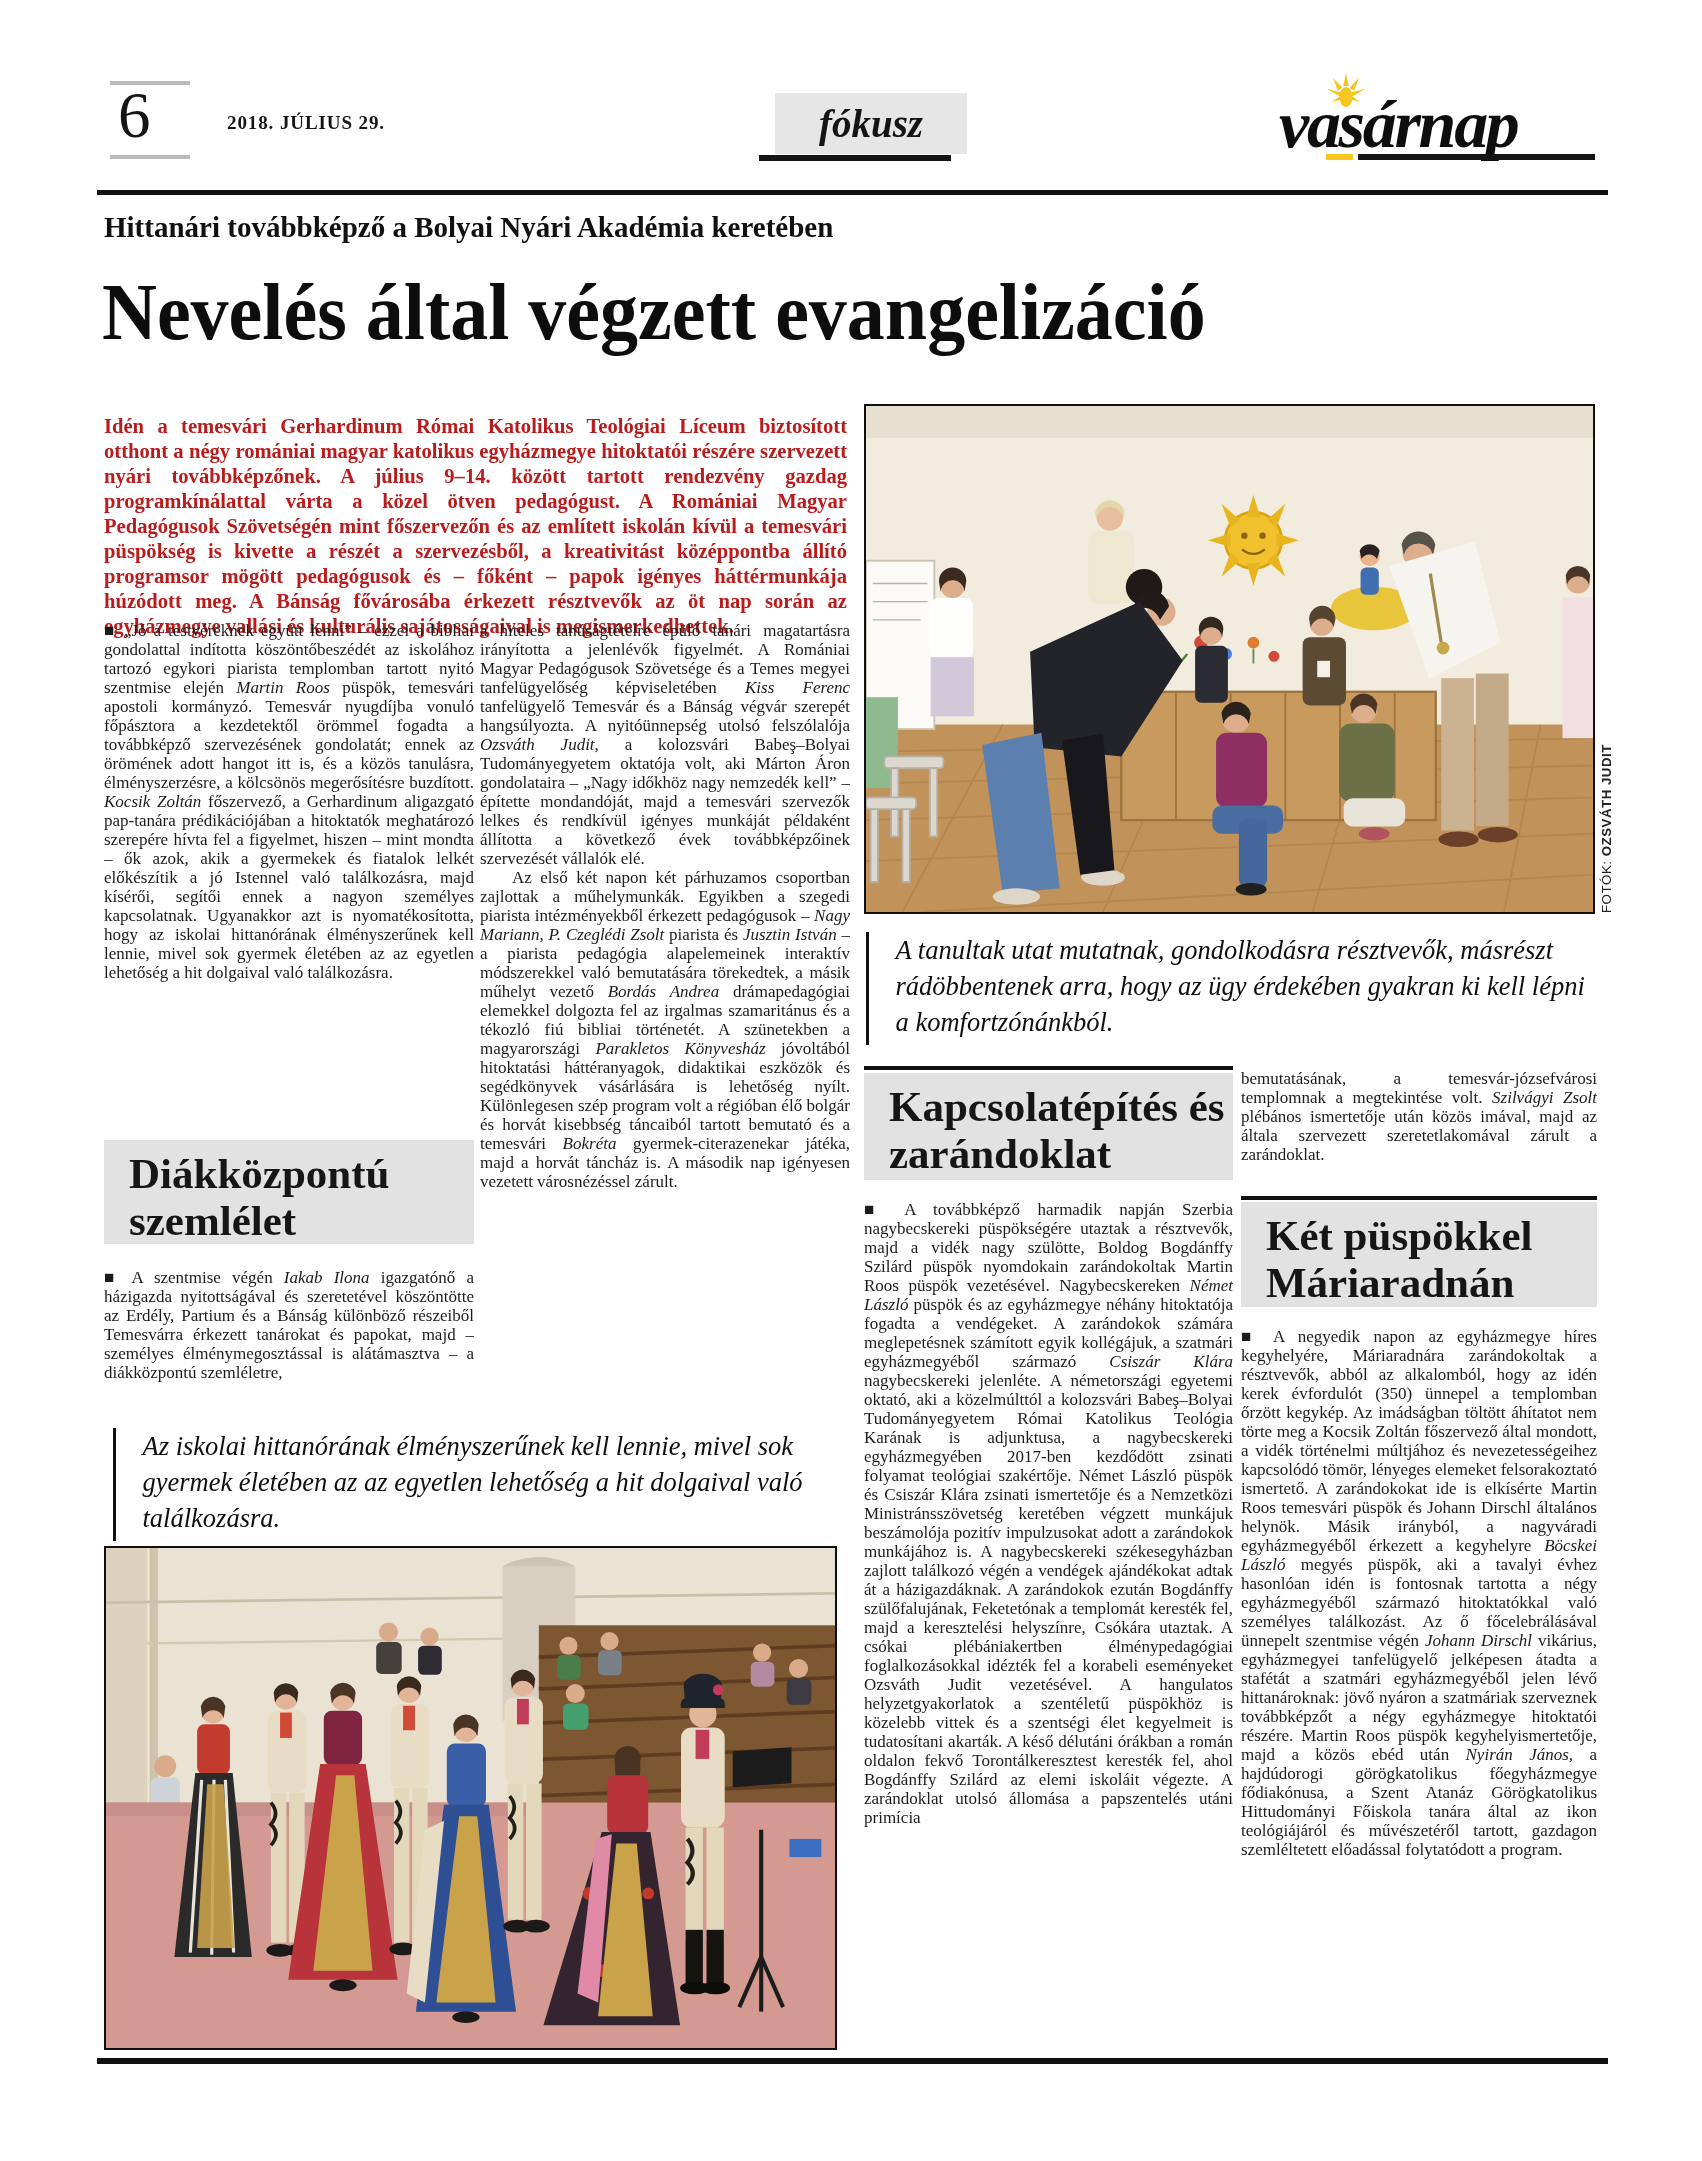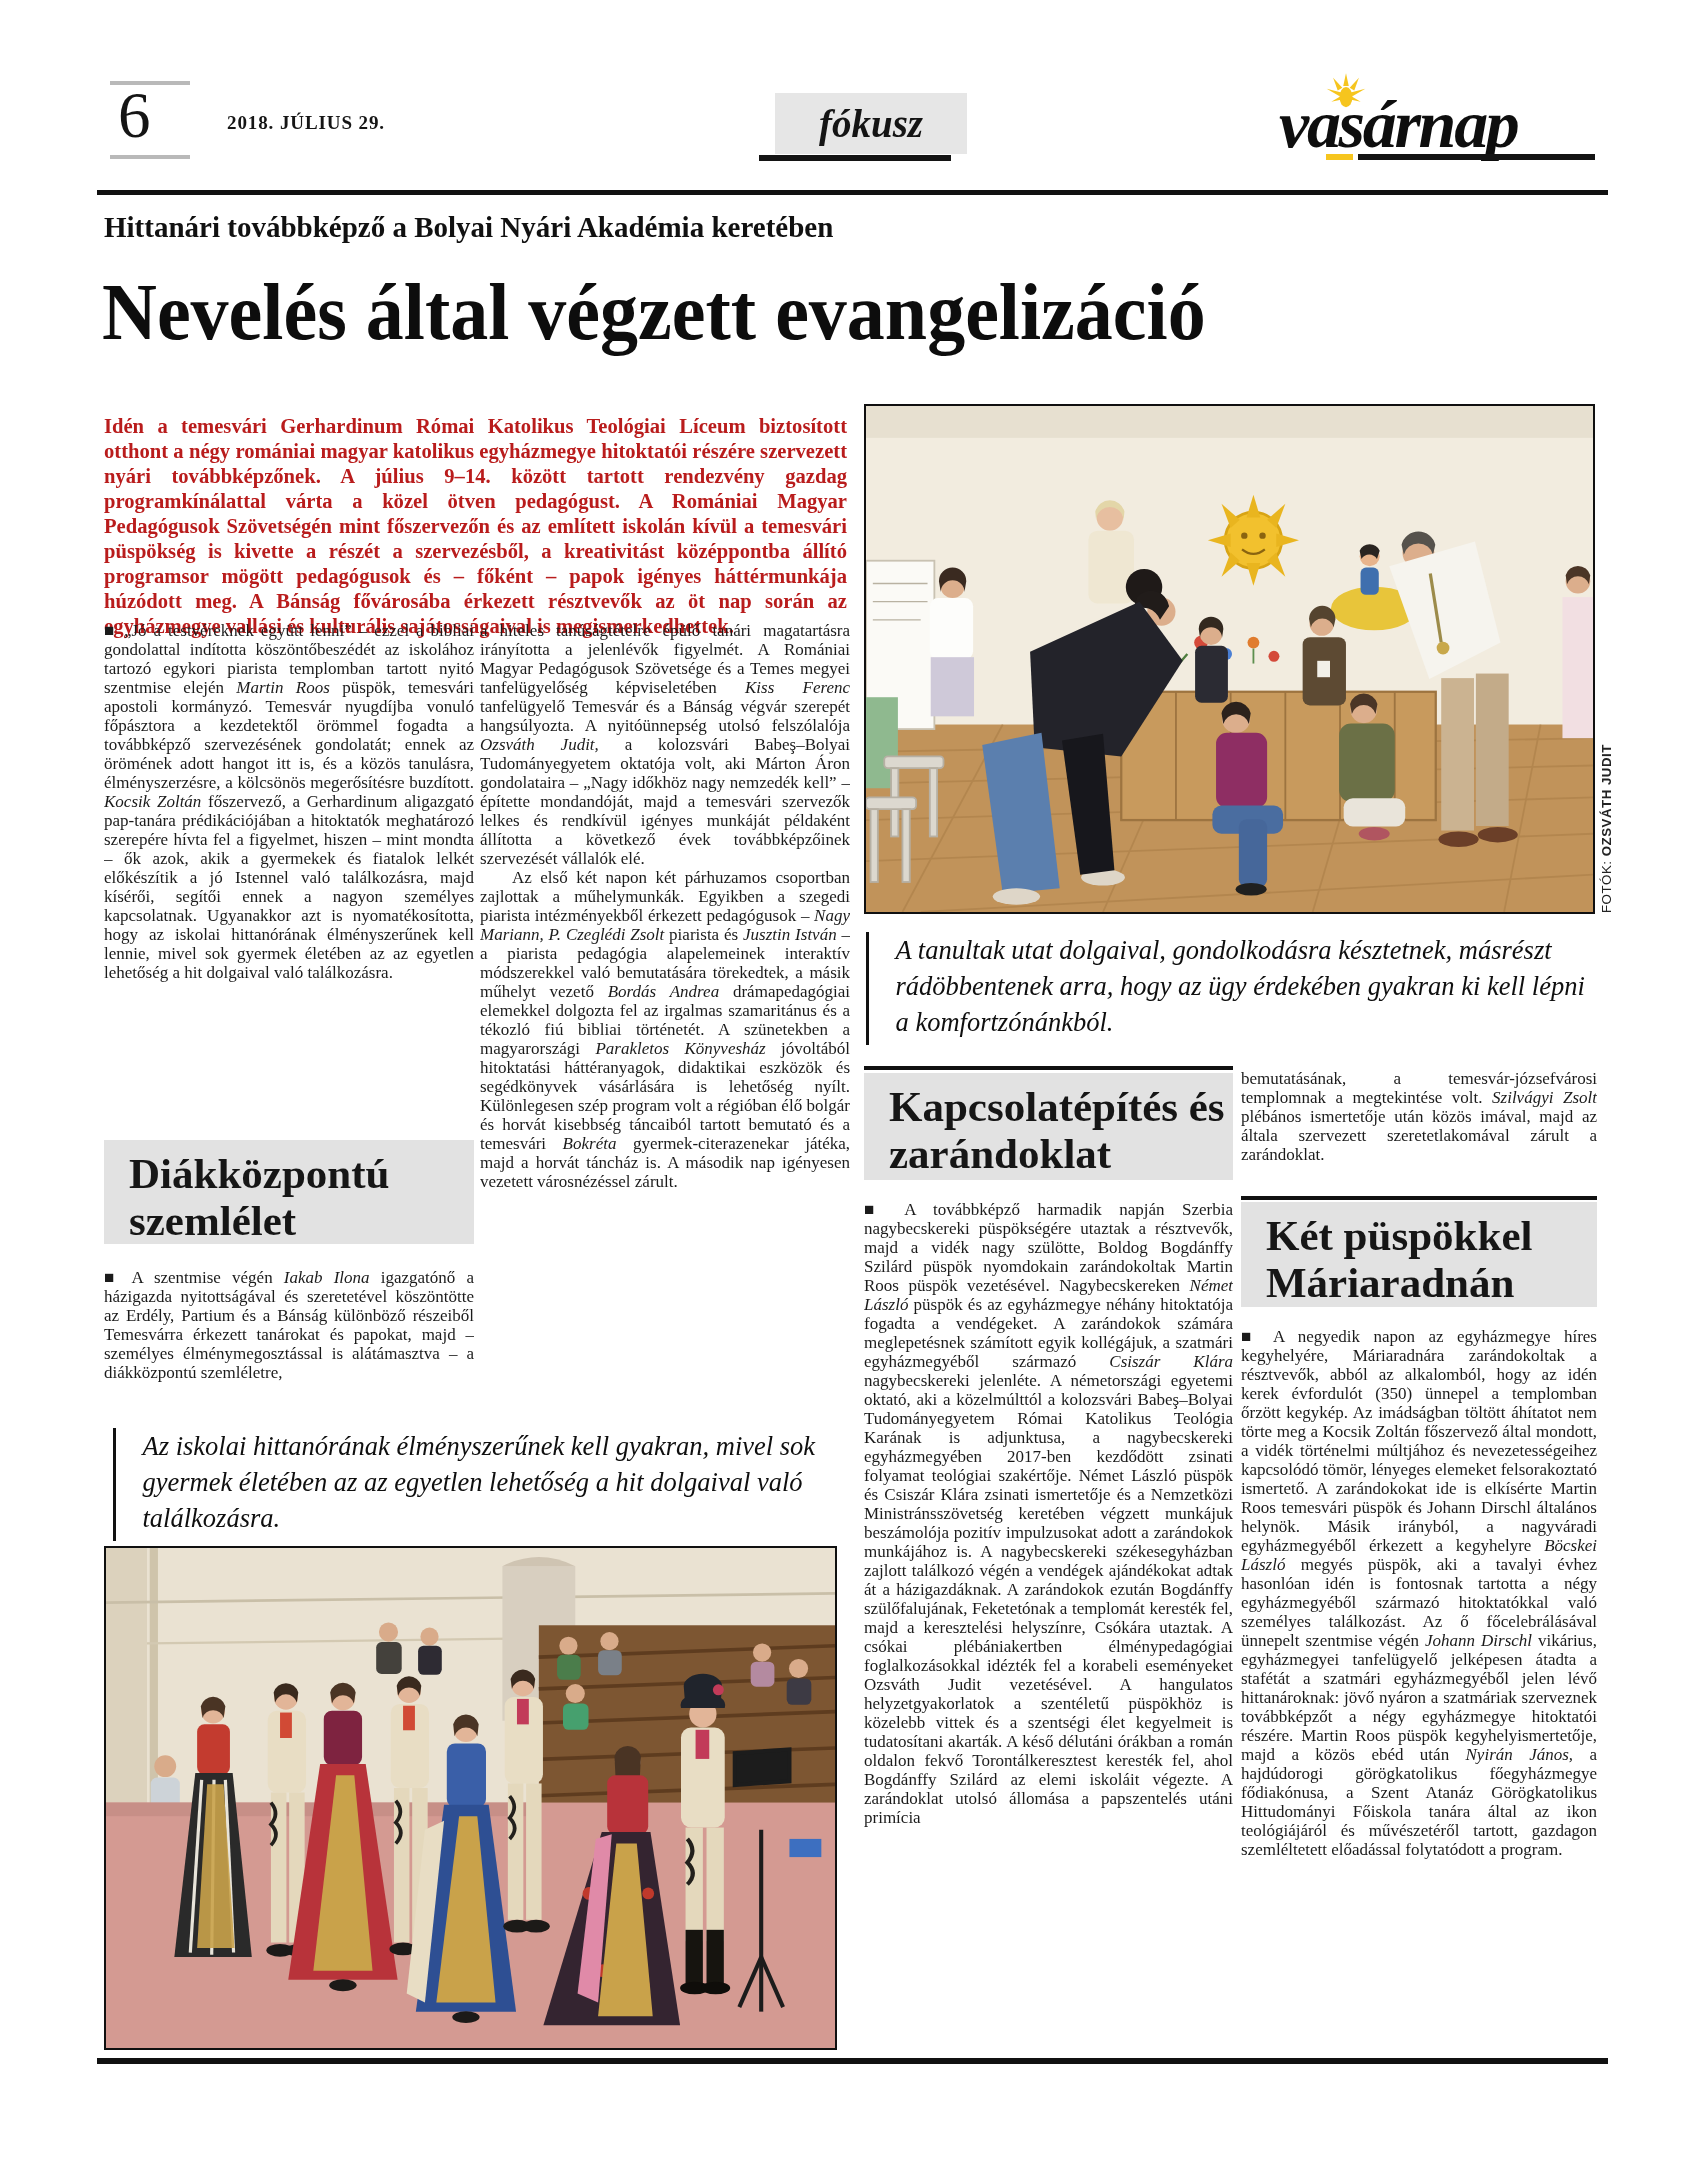--- a/index.html
+++ b/index.html
@@ -218,36 +218,36 @@
         <rect x="0" y="860" width="110" height="26" rx="8"></rect>
           <rect x="10" y="886" width="16" height="160"></rect>
           <rect x="80" y="886" width="16" height="160"></rect>
       </g>
     </svg>
   </div>
   <div id="photo-credit">
     <span>FOTÓK:</span>&nbsp;<b>OZSVÁTH JUDIT</b>
   </div>
 
-  <div class="quote" style="left:866px;top:932px;width:707px;height:113px;">A tanultak utat dolgaival, gondolkodásra késztetnek, másrészt rádöbbentenek arra, hogy az ügy érdekében gyakran ki kell lépni a komfortzónánkból.</div>
+  <div class="quote" style="left:866px;top:932px;width:707px;height:113px;">A tanultak utat mutatnak, gondolkodásra résztvevők, másrészt rádöbbentenek arra, hogy az ügy érdekében gyakran ki kell lépni a komfortzónánkból.</div>
 
   <div class="body-col" style="left:104px;top:621px;width:370px;height:506px;">
     <p>■ „Jó a testvéreknek együtt lenni” – ezzel a bibliai gondolattal indította köszöntőbeszédét az iskolához tartozó egykori piarista templomban tartott nyitó szentmise elején <em>Martin Roos</em> püspök, temesvári apostoli kormányzó. Temesvár nyugdíjba vonuló főpásztora a kezdetektől örömmel fogadta a továbbképző szervezésének gondolatát; ennek az örömének adott hangot itt is, és a közös tanulásra, élményszerzésre, a kölcsönös megerősítésre buzdított. <em>Kocsik Zoltán</em> főszervező, a Gerhardinum aligazgató pap-tanára prédikációjában a hitoktatók meghatározó szerepére hívta fel a figyelmet, hiszen – mint mondta – ők azok, akik a gyermekek és fiatalok lelkét előkészítik a jó Istennel való találkozásra, majd kísérői, segítői ennek a nagyon személyes kapcsolatnak. Ugyanakkor azt is nyomatékosította, hogy az iskolai hittanórának élményszerűnek kell lennie, mivel sok gyermek életében az az egyetlen lehetőség a hit dolgaival való találkozásra.</p>
   </div>
   <div class="subhead" style="left:104px;top:1140px;width:370px;height:104px;">Diákközpontú szemlélet</div>
   <div class="body-col" style="left:104px;top:1268px;width:370px;height:146px;">
     <p>■ A szentmise végén <em>Iakab Ilona</em> igazgatónő a házigazda nyitottságával és szeretetével köszöntötte az Erdély, Partium és a Bánság különböző részeiből Temesvárra érkezett tanárokat és papokat, majd – személyes élménymegosztással is alátámasztva – a diákközpontú szemléletre,</p>
   </div>
 
   <div class="body-col" style="left:480px;top:621px;width:370px;height:789px;">
     <p>a hiteles tanúságtételre épülő tanári magatartásra irányította a jelenlévők figyelmét. A Romániai Magyar Pedagógusok Szövetsége és a Temes megyei tanfelügyelőség képviseletében <em>Kiss Ferenc</em> tanfelügyelő Temesvár és a Bánság végvár szerepét hangsúlyozta. A nyitóünnepség utolsó felszólalója <em>Ozsváth Judit,</em> a kolozsvári Babeş–Bolyai Tudományegyetem oktatója volt, aki Márton Áron gondolataira – „Nagy időkhöz nagy nemzedék kell” – építette mondandóját, majd a temesvári szervezők lelkes és rendkívül igényes munkáját példaként állította a következő évek továbbképzőinek szervezését vállalók elé.</p>
     <p class="indent">Az első két napon két párhuzamos csoportban zajlottak a műhelymunkák. Egyikben a szegedi piarista intézményekből érkezett pedagógusok – <em>Nagy Mariann, P. Czeglédi Zsolt</em> piarista és <em>Jusztin István</em> – a piarista pedagógia alapelemeinek interaktív módszerekkel való bemutatására törekedtek, a másik műhelyt vezető <em>Bordás Andrea</em> drámapedagógiai elemekkel dolgozta fel az irgalmas szamaritánus és a tékozló fiú bibliai történetét. A szünetekben a magyarországi <em>Parakletos Könyvesház</em> jóvoltából hitoktatási háttéranyagok, didaktikai eszközök és segédkönyvek vásárlására is lehetőség nyílt. Különlegesen szép program volt a régióban élő bolgár és horvát kisebbség táncaiból tartott bemutató és a temesvári <em>Bokréta</em> gyermek-citerazenekar játéka, majd a horvát táncház is. A második nap igényesen vezetett városnézéssel zárult.</p>
   </div>
 
-  <div class="quote" style="left:113px;top:1428px;width:695px;height:113px;">Az iskolai hittanórának élményszerűnek kell gyakran, mivel sok gyermek életében az az egyetlen lehetőség a hit dolgaival való találkozásra.</div>
+  <div class="quote" style="left:113px;top:1428px;width:695px;height:113px;">Az iskolai hittanórának élményszerűnek kell lennie, mivel sok gyermek életében az az egyetlen lehetőség a hit dolgaival való találkozásra.</div>
 
   <div class="photo" style="left:104px;top:1546px;width:733px;height:504px;border-width:2.3px;">
     <svg viewBox="0 0 1600 1100" preserveAspectRatio="none">
       <rect x="0" y="0" width="1600" height="1100" fill="#eae2d2"></rect>
       <rect x="0" y="0" width="90" height="720" fill="#dcd2bd"></rect>
       <rect x="96" y="0" width="18" height="700" fill="#cfc4ab"></rect>
       <line x1="0" y1="120" x2="1600" y2="100" stroke="#c9bfa8" stroke-width="6"></line>
       <line x1="90" y1="210" x2="1600" y2="190" stroke="#d3c9b2" stroke-width="5"></line>
       <rect x="870" y="40" width="160" height="340" fill="#d8cfc0"></rect>
       <path d="M870 40 q80 -40 160 0 z" fill="#cfc4b2"></path>

